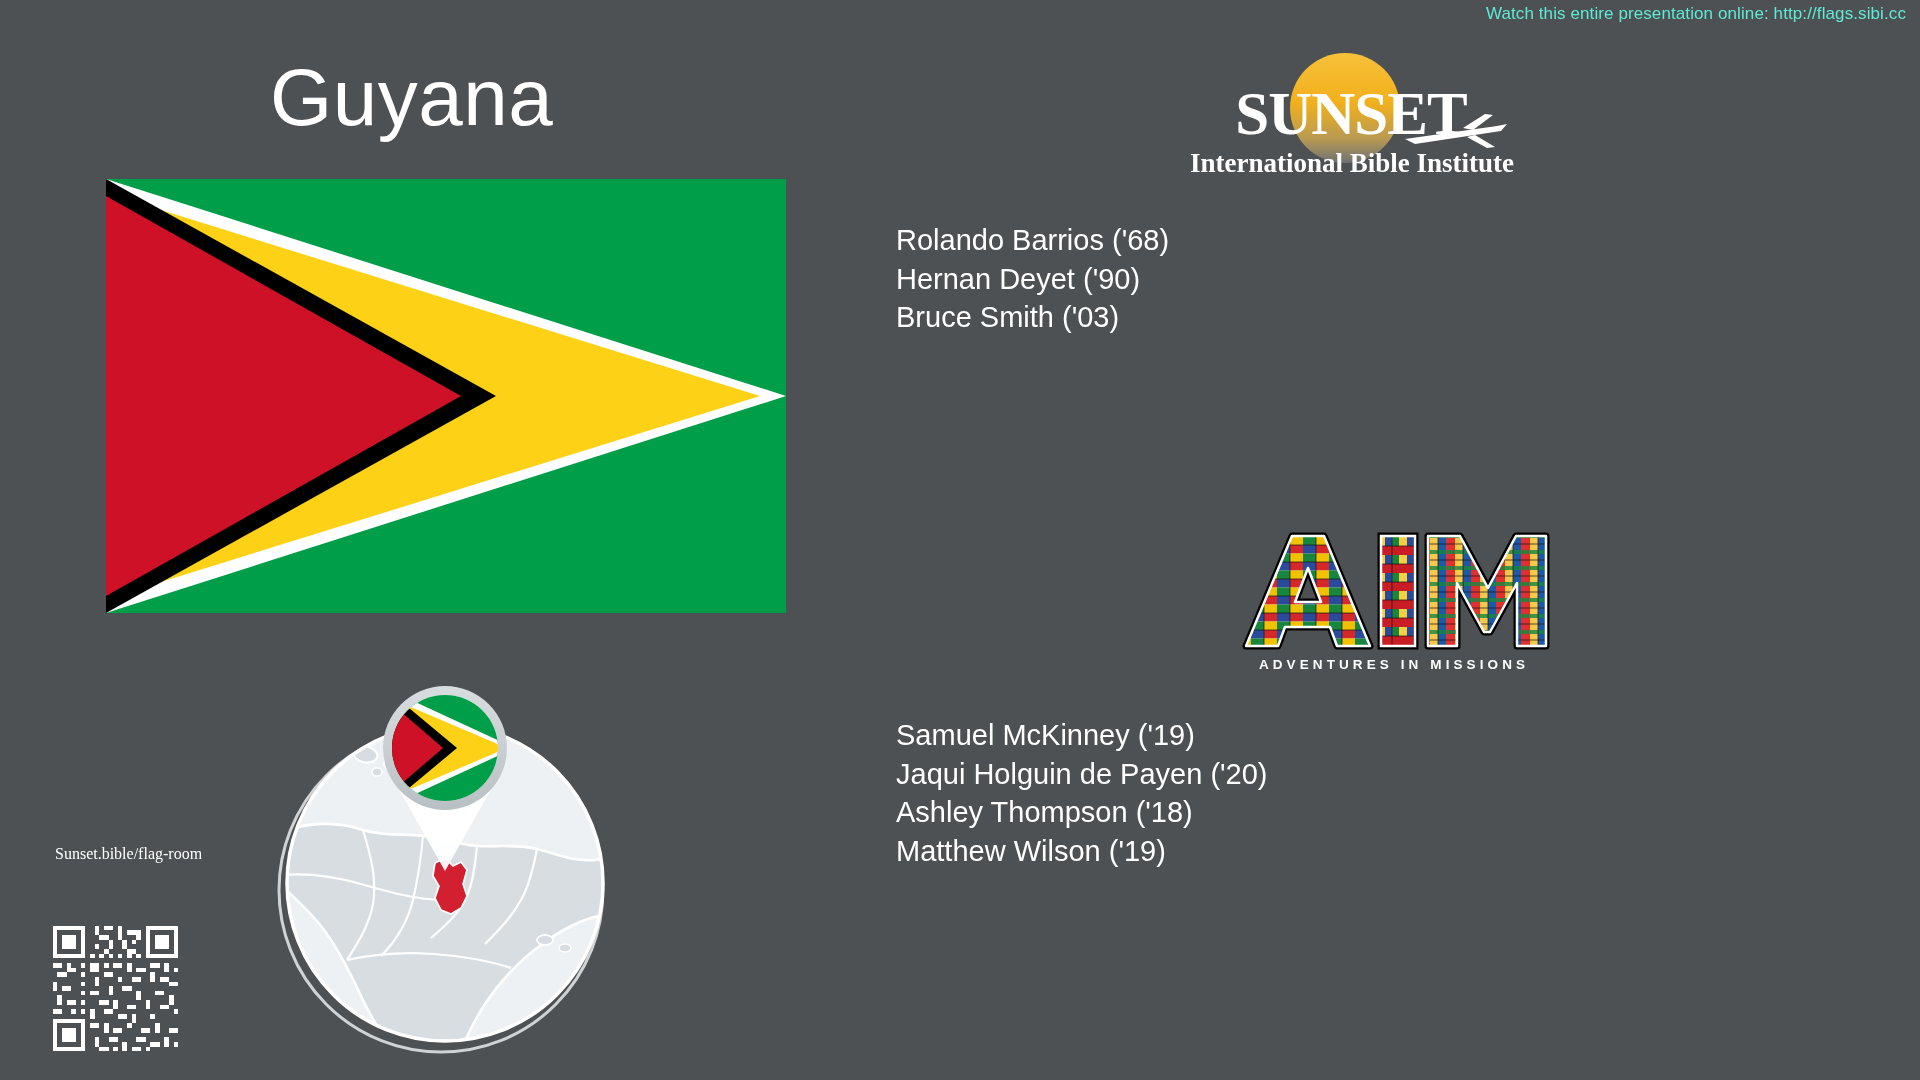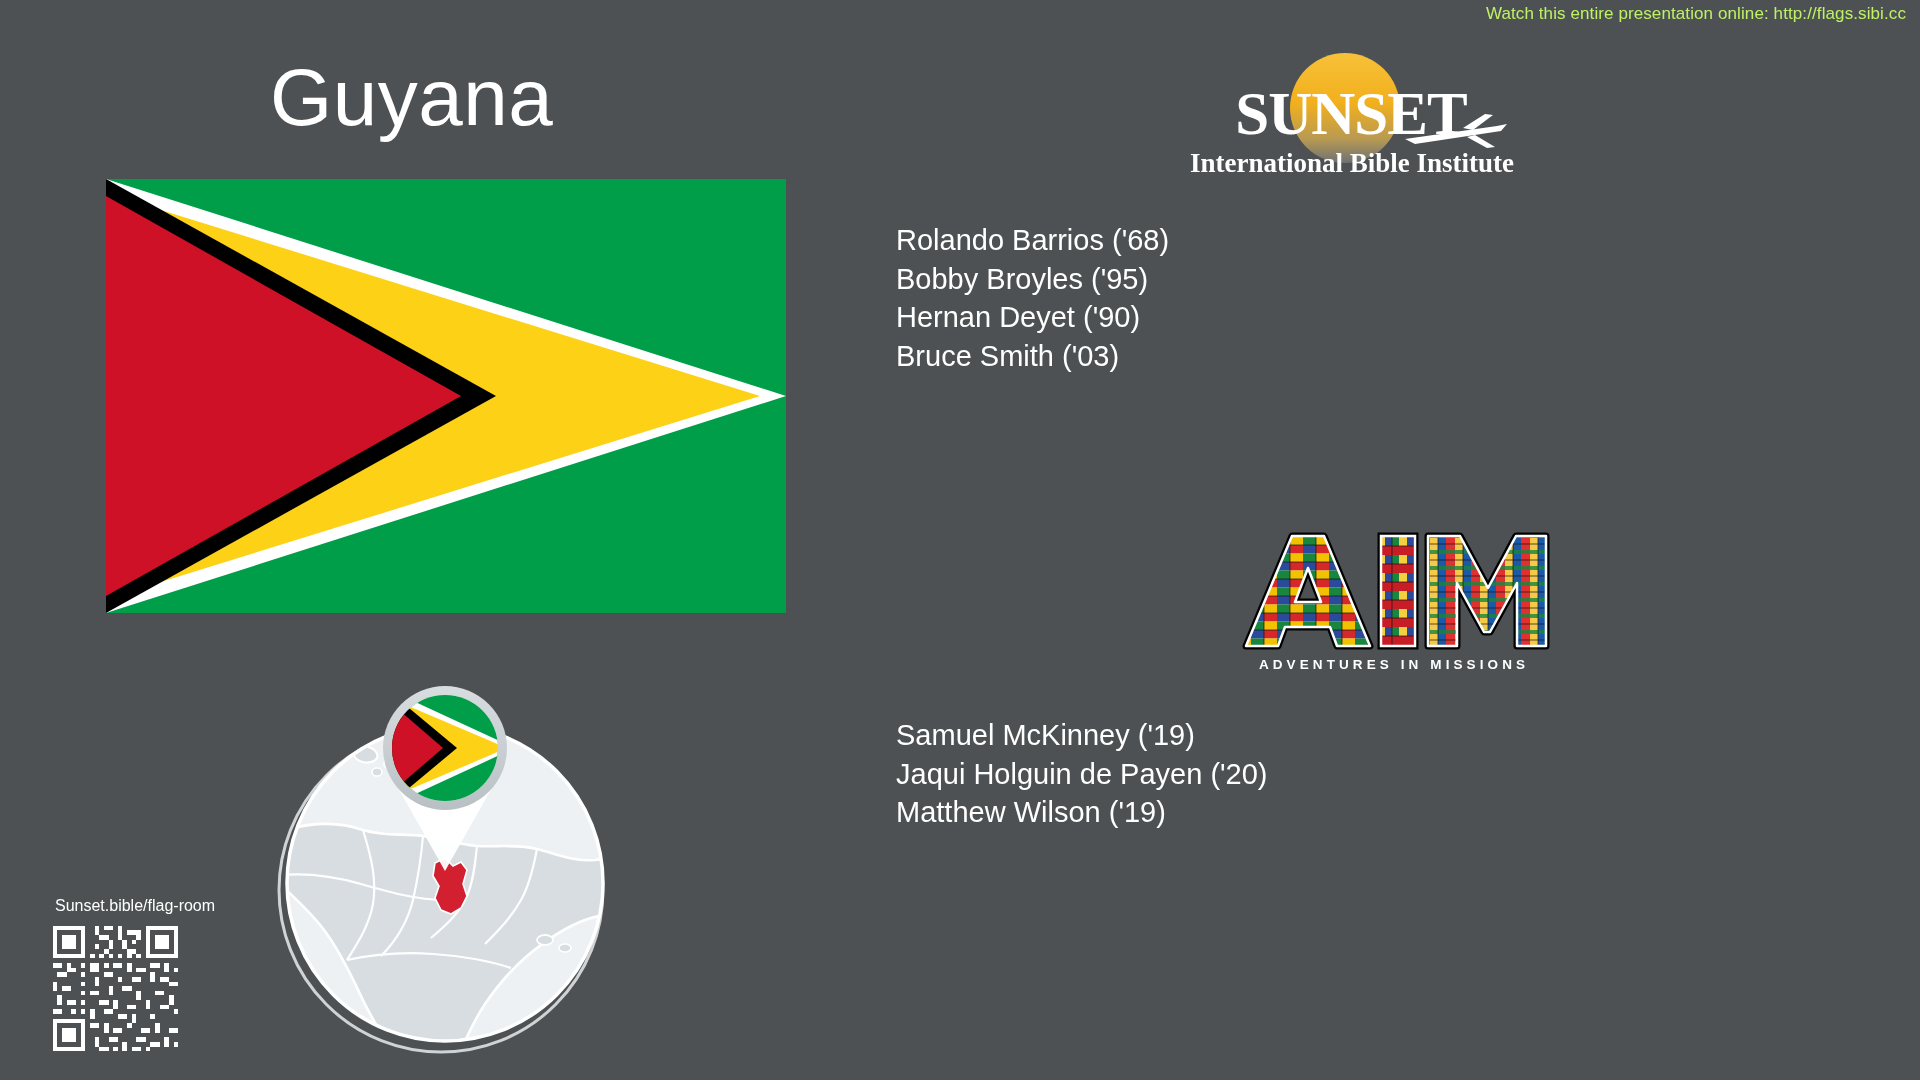--- a/index.html
+++ b/index.html
@@ -8,21 +8,21 @@
     background:#4d5153;
     font-family:"Liberation Sans",sans-serif;
     position:relative;
     -webkit-font-smoothing:antialiased;
   }
   .slide{position:absolute;inset:0;}
 
   
   .watch-line{
     position:absolute;top:4px;right:14px;
-    color:#bef264;font-size:17px;letter-spacing:.1px;
+    color:#5eead4;font-size:17px;letter-spacing:.1px;
     font-family:"Liberation Sans",sans-serif;
     white-space:nowrap;
   }
 
   
   .country-title{
     position:absolute;left:270px;top:58px;
     color:#ffffff;font-size:80px;line-height:1;
     font-weight:400;letter-spacing:.5px;
     font-family:"Liberation Sans",sans-serif;
@@ -66,23 +66,23 @@
   }
   .globe svg{display:block;width:100%;height:100%;}
 
   
   .alumni-note{
     position:absolute;left:50px;top:736px;width:152px;
     color:#ffffff;font-size:16.5px;line-height:22.6px;
     font-family:"Liberation Sans",sans-serif;
   }
   .note-url{
-    position:absolute;left:55px;top:897px;
+    position:absolute;left:55px;top:845px;
     color:#ffffff;font-size:16px;
-    font-family:Liberation Sans, sans-serif;white-space:nowrap;
+    font-family:Liberation Serif, serif;white-space:nowrap;
   }
 
   
   .qr{
     position:absolute;left:48px;top:921px;width:135px;height:135px;
   }
   .qr svg{display:block;width:100%;height:100%;}
 </style>
 </head>
 <body>
@@ -123,21 +123,20 @@
         <polygon points="296,90 318,76 326,77 306,92"></polygon>
         <polygon points="300,99 320,110 328,109 308,97"></polygon>
       </g>
 
       <text x="185" y="134" text-anchor="middle" font-family="'Liberation Serif',serif" font-size="27" font-weight="700" fill="#FFFFFF">International Bible Institute</text>
     </svg>
   </div>
 
   <div class="names names-top">
     <span class="nm">Rolando Barrios ('68)</span>
-    <span class="nm">Bobby Broyles ('95)</span>
     <span class="nm">Hernan Deyet ('90)</span>
     <span class="nm">Bruce Smith ('03)</span>
   </div>
 
   <div class="aim-logo">
     <svg viewBox="0 0 312 150">
       <defs>
 
         <pattern id="flagsA" width="26" height="17" patternUnits="userSpaceOnUse">
           <rect width="26" height="17" fill="#e8e8e8"></rect>
@@ -184,20 +183,21 @@
                  L252 104 L246 104 L219 55 L219 118 L190 118 Z" fill="url(#flagsM)" stroke="#fff" stroke-width="2.5" stroke-linejoin="round"></path>
       </g>
 
       <text x="156" y="141" text-anchor="middle" font-family="'Liberation Sans',sans-serif" font-size="13.5" font-weight="700" letter-spacing="4.1" fill="#FFFFFF">ADVENTURES IN MISSIONS</text>
     </svg>
   </div>
 
   <div class="names names-bottom">
     <span class="nm">Samuel McKinney ('19)</span>
     <span class="nm">Jaqui Holguin de Payen ('20)</span>
+    <span class="nm">Ashley Thompson ('18)</span>
     <span class="nm">Matthew Wilson ('19)</span>
   </div>
 
   <div class="note-url">Sunset.bible/flag-room</div>
 
   <div class="qr">
     <svg viewBox="0 0 29 29" shape-rendering="crispEdges">
       <rect width="29" height="29" fill="#4d5153"></rect>
       <g fill="#ffffff">
 

